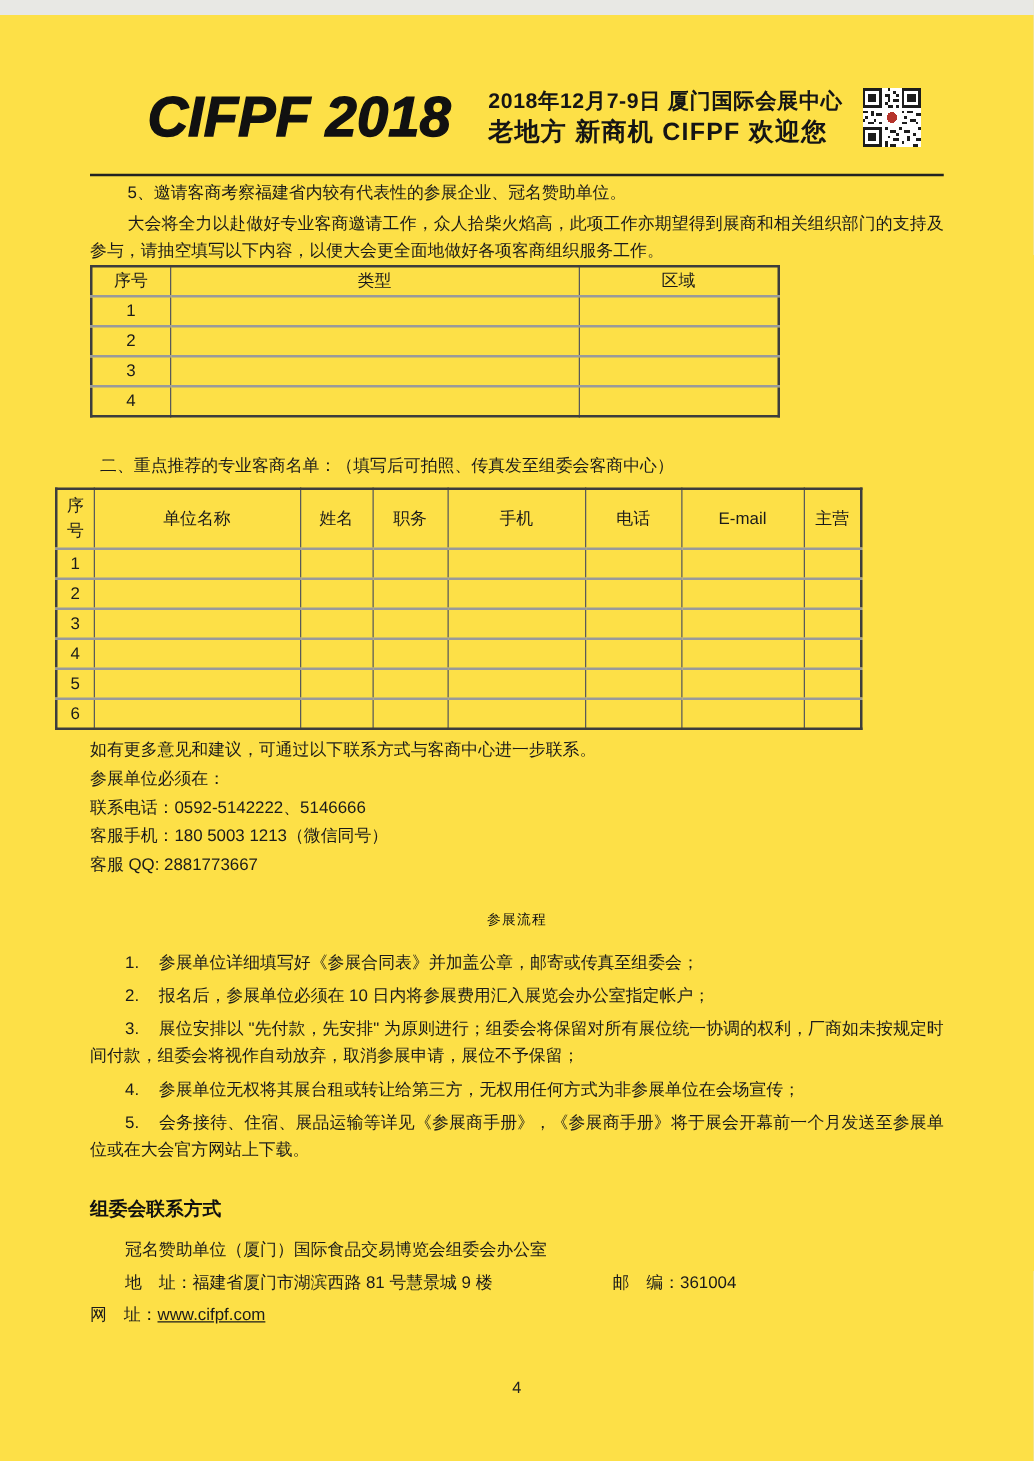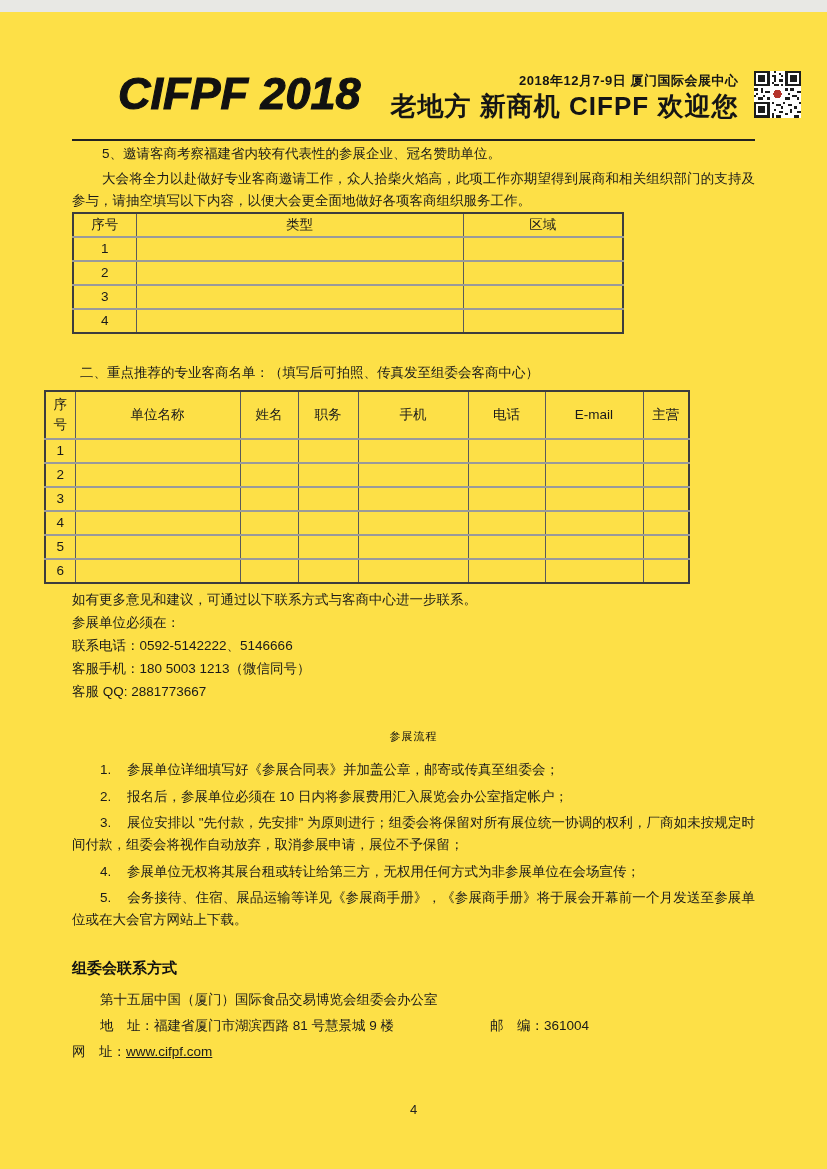--- a/index.html
+++ b/index.html
@@ -21,25 +21,25 @@
   }
   .logo {
     font-size:45px; font-weight:900; font-style:italic;
     letter-spacing:0px; color:#111;
     -webkit-text-stroke:1.1px #111;
     white-space:nowrap;
     margin-right:30px;
   }
   .tagline { margin-right:16px; }
   .tagline .t1 {
-    font-size:13px; font-weight:700; letter-spacing:0.5px;
-    white-space:nowrap; line-height:24px; color:#151515;text-align:right;
+    font-size:17px; font-weight:700; letter-spacing:0.5px;
+    white-space:nowrap; line-height:24px; color:#151515;
   }
   .tagline .t2 {
-    font-size:26px; font-weight:700; letter-spacing:1px;
+    font-size:20px; font-weight:700; letter-spacing:1px;
     white-space:nowrap; line-height:27px; color:#151515;
   }
   .qr { width:47px; height:48px; flex:none; }
 
   .rule {
     position:absolute; left:72px; top:127px; width:683px; height:2px;
     background:#222;
   }
 
   
@@ -301,21 +301,21 @@
 
     <div class="flow-title">参展流程</div>
     <p class="flow-item"><span class="num">1.</span><span>参展单位详细填写好《参展合同表》并加盖公章，邮寄或传真至组委会；</span></p>
     <p class="flow-item"><span class="num">2.</span><span>报名后，参展单位必须在 10 日内将参展费用汇入展览会办公室指定帐户；</span></p>
     <p class="flow-item"><span class="num">3.</span><span>展位安排以 "先付款，先安排" 为原则进行；组委会将保留对所有展位统一协调的权利，厂商如未按规定时间付款，组委会将视作自动放弃，取消参展申请，展位不予保留；</span></p>
     <p class="flow-item"><span class="num">4.</span><span>参展单位无权将其展台租或转让给第三方，无权用任何方式为非参展单位在会场宣传；</span></p>
     <p class="flow-item"><span class="num">5.</span><span>会务接待、住宿、展品运输等详见《参展商手册》，《参展商手册》将于展会开幕前一个月发送至参展单位或在大会官方网站上下载。</span></p>
 
     <div class="committee-title">组委会联系方式</div>
     <div class="c-row">
-      <div class="c-left">第十五届中国（厦门）国际食品交易博览会组委会办公室</div>
+      <div class="c-left">冠名赞助单位（厦门）国际食品交易博览会组委会办公室</div>
     </div>
     <div class="c-row">
       <div class="c-left">地　址：福建省厦门市湖滨西路 81 号慧景城 9 楼</div>
       <div class="c-right">邮　编：361004</div>
     </div>
     <div class="c-row">
       <div class="c-right"><span>网　址：</span><a class="weblink" href="#">www.cifpf.com</a></div>
     </div>
 
   </div>

